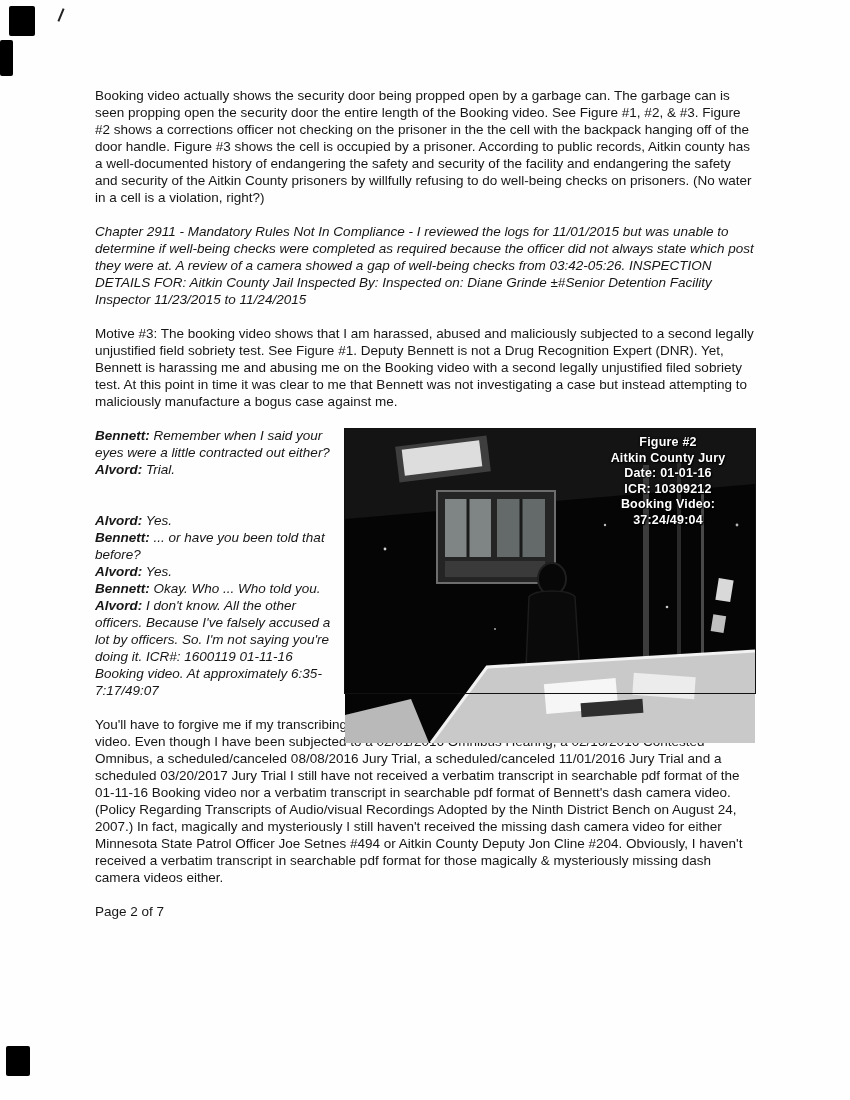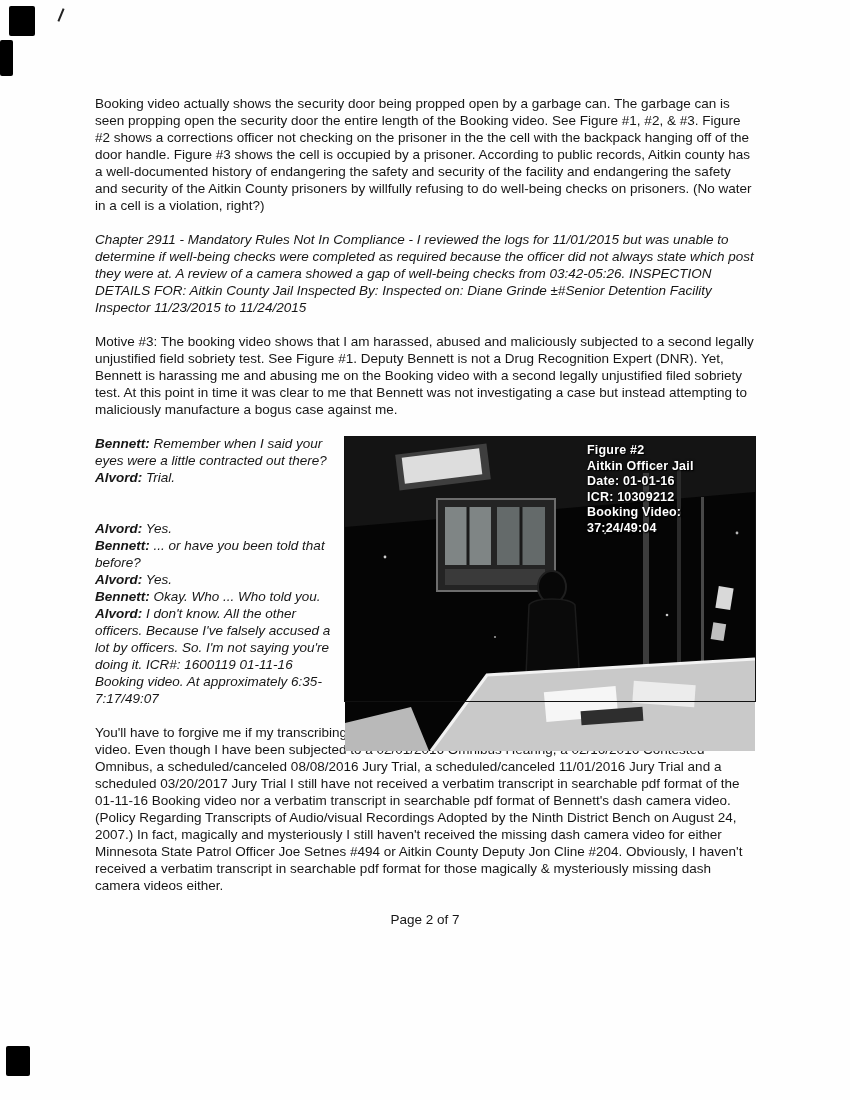--- a/index.html
+++ b/index.html
@@ -11,48 +11,49 @@
     color:#161616;
     overflow:hidden;
   }
   .artifact { position:absolute; background:#000; }
   .mark-a { left:9px;  top:6px;   width:26px; height:30px; border-radius:2px; }
   .mark-b { left:0px;  top:40px;  width:13px; height:36px; border-radius:2px; }
   .mark-c { left:6px;  top:1046px;width:24px; height:30px; border-radius:2px; }
   .mark-tick { position:absolute; left:60px; top:8px; width:2px; height:14px; background:#222; transform:rotate(22deg); }
 
   .content {
-    position:absolute; left:95px; top:95px; width:660px;
+    position:absolute; left:95px; top:87px; width:660px;
     font-size:13.5px; line-height:17px;
     text-align:left;
   }
   .content p { margin:0 0 17px 0; }
   .italic { font-style:italic; }
 
   .dialogue { font-style:italic; margin-bottom:17px; }
   .dialogue b { font-weight:700; }
 
   .figure-wrap {
     float:right;
     width:410px; height:264px;
     margin:2px 0 6px 10px;
     position:relative;
     background:#000;
     outline:1px solid #111;
+    text-align:center;
   }
   .figure-wrap svg { display:block; width:410px; height:314px; }
   .overlay {
     position:absolute; top:6px; left:242px; width:162px;
     color:#ffffff; font-weight:700; font-style:normal;
     font-size:12.5px; line-height:15.5px;
     text-shadow:1px 1px 1px #000, 0 0 3px #000;
     letter-spacing:0.2px;
   }
 
-  .footer { text-align:center; margin-top:8px; }
+  .footer { margin-top:8px; }
 </style>
 </head>
 <body>
 
 <div class="page">
 
   <div class="artifact mark-a"></div>
   <div class="artifact mark-b"></div>
   <div class="artifact mark-c"></div>
   <div class="mark-tick"></div>
@@ -105,29 +106,29 @@
           <polygon points="0,286 66,270 84,314 0,314" fill="#b9b9b9"></polygon>
 
           <circle cx="40" cy="120" r="1.4" fill="#cfcfcf"></circle>
           <circle cx="260" cy="96" r="1.2" fill="#bdbdbd"></circle>
           <circle cx="322" cy="178" r="1.3" fill="#c8c8c8"></circle>
           <circle cx="150" cy="200" r="1.1" fill="#9e9e9e"></circle>
           <circle cx="392" cy="96" r="1.4" fill="#b5b5b5"></circle>
         </svg>
         <div class="overlay">
           <div>Figure #2</div>
-          <div>Aitkin Officer Jail</div>
+          <div>Aitkin County Jury</div>
           <div>Date: 01-01-16</div>
           <div>ICR: 10309212</div>
           <div>Booking Video:</div>
           <div>37:24/49:04</div>
         </div>
       </div>
 
-      <span><b>Bennett:</b> <span>Remember when I said your eyes were a little contracted out there?</span></span><br>
+      <span><b>Bennett:</b> <span>Remember when I said your eyes were a little contracted out either?</span></span><br>
       <span><b>Alvord:</b> <span>Trial.</span></span><br>
       <br>
       <br>
       <span><b>Alvord:</b> <span>Yes.</span></span><br>
       <span><b>Bennett:</b> <span>... or have you been told that before?</span></span><br>
       <span><b>Alvord:</b> <span>Yes.</span></span><br>
       <span><b>Bennett:</b> <span>Okay. Who ... Who told you.</span></span><br>
       <span><b>Alvord:</b> <span>I don't know. All the other officers. Because I've falsely accused a lot by officers. So. I'm not saying you're doing it. ICR#: 1600119 01-11-16 Booking video. At approximately 6:35-7:17/49:07</span></span>
       <div style="clear:both;"></div>
     </div>

